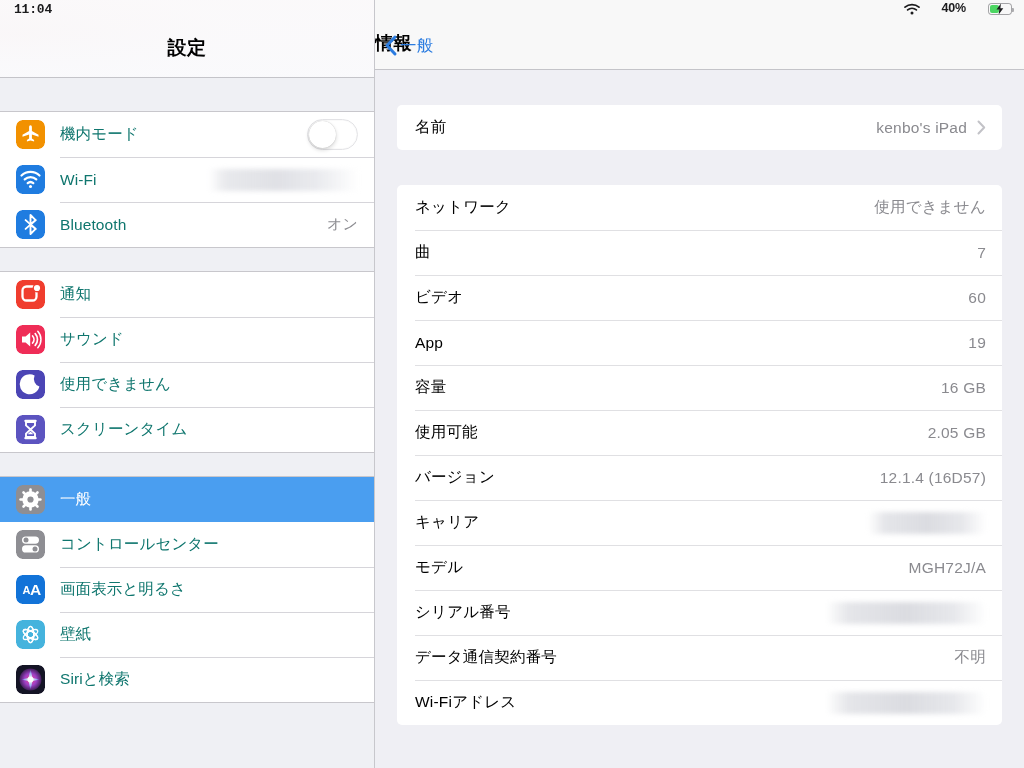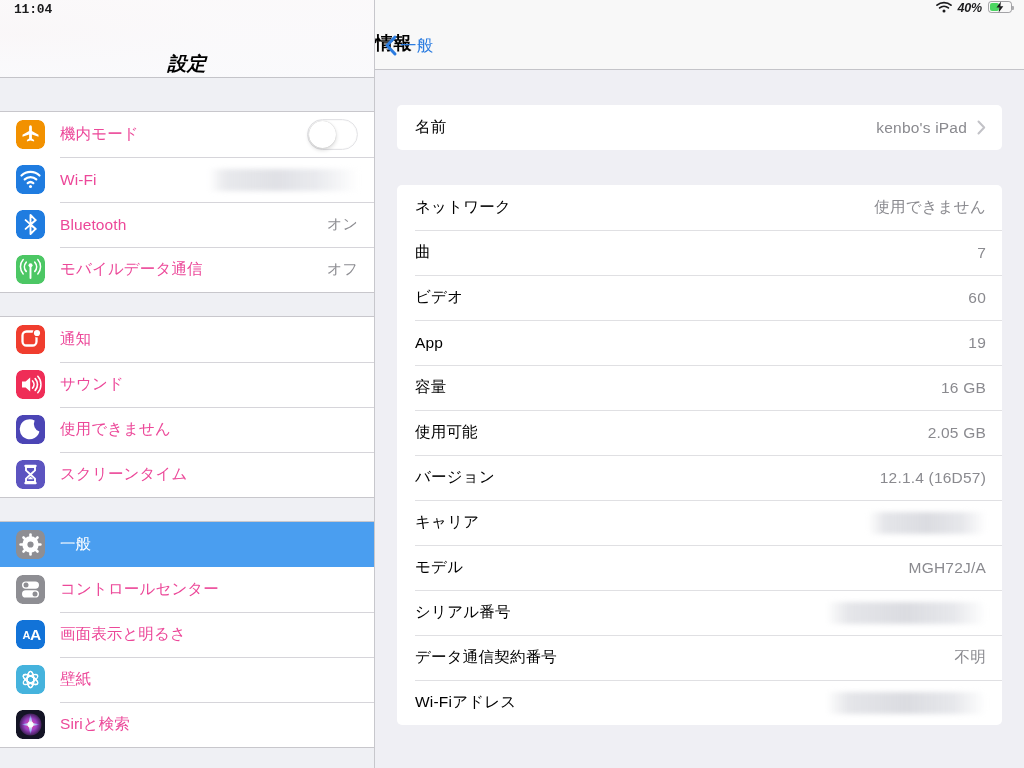--- a/index.html
+++ b/index.html
@@ -24,21 +24,21 @@
     pointer-events: none;
   }
   #status-time {
     position: absolute; left: 14px; top: 2px;
     font-size: 13px; font-weight: 600; color: #1c1c1e;
     letter-spacing: -0.2px;
     font-family: Liberation Mono, monospace;
   }
   #status-right {
     position: absolute; right: 12px; top: 1px;
-    display: flex; align-items: flex-start; gap: 6px; font-style: italic;
+    display: flex; align-items: flex-end; gap: 22px;
   }
   #status-battery-pct {
     font-size: 12.5px; font-weight: 600; color: #1c1c1e;
     letter-spacing: -0.2px;
   }
   .batt-shell {
     position: relative;
     width: 24px; height: 12px;
     border: 1.2px solid rgba(60,60,67,0.45);
     border-radius: 3.2px;
@@ -74,21 +74,21 @@
     width: 230px; height: 78px;
     background: radial-gradient(ellipse at 8% 45%, rgba(224,176,176,0.55) 0%, rgba(230,200,198,0.30) 38%, rgba(240,236,238,0.05) 72%, rgba(255,255,255,0) 100%);
     pointer-events: none;
   }
   #sidebar-header {
     position: relative;
     height: 78px;
     background: linear-gradient(to bottom, rgba(252,250,251,0.90) 0%, rgba(250,250,252,0.96) 100%);
     border-bottom: 1px solid #c4c4c9;
     display: flex; align-items: flex-end; justify-content: center;
-    font-style: italic;
+    padding-bottom: 16px;
   }
   #sidebar-title {
     font-size: 19px; font-weight: 700; color: #000;
     letter-spacing: 0.5px;
   }
   #sidebar-scroll {
     height: 690px;
     overflow: hidden;
     background: #eff0f4;
   }
@@ -113,21 +113,21 @@
   .sb-row.selected { background: #4a9ef0; }
   .sb-row.selected + .sb-row::before { background: transparent; }
   .sb-icon {
     width: 29px; height: 29px; border-radius: 6.5px;
     flex: 0 0 29px;
     display: flex; align-items: center; justify-content: center;
     overflow: hidden;
   }
   .sb-label {
     margin-left: 15px;
-    font-size: 15.5px; color: #ec4899;
+    font-size: 15.5px; color: #0f766e;
     letter-spacing: 0.1px;
     white-space: nowrap;
   }
   .sb-row.selected .sb-label { color: #ffffff; }
   .sb-value {
     margin-left: auto;
     font-size: 15px; color: #8e8e93;
     letter-spacing: 0.1px;
   }
   .sb-redact {
@@ -261,35 +261,20 @@
             <span class="sb-icon">
               <svg viewBox="0 0 29 29" width="29" height="29" class="icon-svg">
                 <rect width="29" height="29" rx="6.5" fill="#1f7ce0"></rect>
                 <path d="M14.5 5 L19.6 10.1 L14.5 14.5 L14.5 5 Z M14.5 14.5 L19.6 18.9 L14.5 24 L14.5 14.5 Z" fill="none" stroke="#fff" stroke-width="1.9" stroke-linejoin="round" stroke-linecap="round"></path>
                 <line x1="9.6" y1="10.1" x2="19.6" y2="18.9" stroke="#fff" stroke-width="1.9" stroke-linecap="round"></line>
                 <line x1="9.6" y1="18.9" x2="19.6" y2="10.1" stroke="#fff" stroke-width="1.9" stroke-linecap="round"></line>
               </svg>
             </span>
             <span class="sb-label">Bluetooth</span>
             <span class="sb-value">オン</span>
-          </div>
-          <div class="sb-row">
-            <span class="sb-icon">
-              <svg viewBox="0 0 29 29" width="29" height="29" class="icon-svg">
-                <rect width="29" height="29" rx="6.5" fill="#4cc764"></rect>
-                <line x1="14.5" y1="12" x2="14.5" y2="23" stroke="#fff" stroke-width="1.9" stroke-linecap="round"></line>
-                <circle cx="14.5" cy="10.3" r="2" fill="#fff"></circle>
-                <path d="M10.2 7.2 A7 7 0 0 0 10.2 16.4" fill="none" stroke="#fff" stroke-width="1.7" stroke-linecap="round"></path>
-                <path d="M18.8 7.2 A7 7 0 0 1 18.8 16.4" fill="none" stroke="#fff" stroke-width="1.7" stroke-linecap="round"></path>
-                <path d="M7.2 4.6 A10.8 10.8 0 0 0 7.2 19" fill="none" stroke="#fff" stroke-width="1.5" stroke-linecap="round"></path>
-                <path d="M21.8 4.6 A10.8 10.8 0 0 1 21.8 19" fill="none" stroke="#fff" stroke-width="1.5" stroke-linecap="round"></path>
-              </svg>
-            </span>
-            <span class="sb-label">モバイルデータ通信</span>
-            <span class="sb-value">オフ</span>
           </div>
         </div>
         <div class="sb-gap"></div>
         <div class="sb-group">
           <div class="sb-row">
             <span class="sb-icon">
               <svg viewBox="0 0 29 29" width="29" height="29" class="icon-svg">
                 <rect width="29" height="29" rx="6.5" fill="#f03d2e"></rect>
                 <rect x="6.5" y="6.5" width="14" height="14" rx="4" fill="none" stroke="#fff" stroke-width="2.3"></rect>
                 <circle cx="21" cy="8" r="4.4" fill="#f03d2e"></circle>

